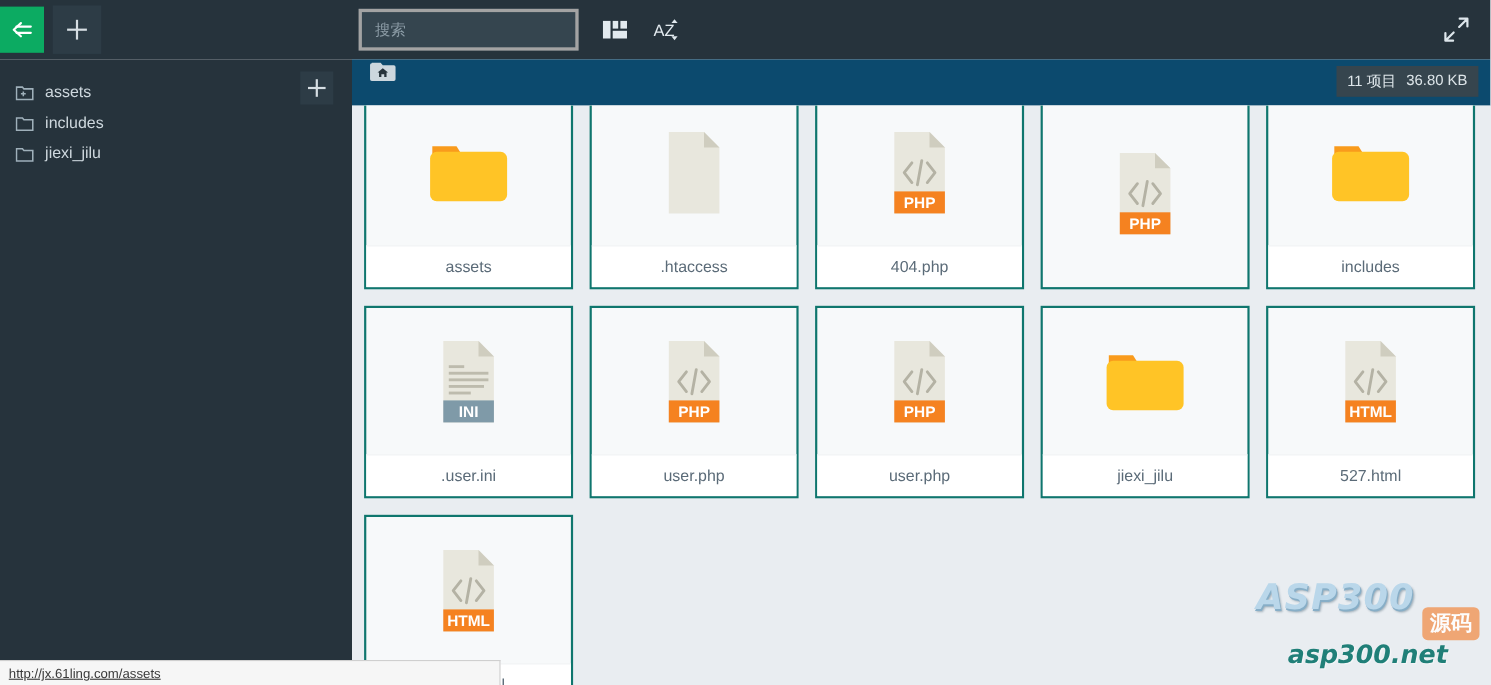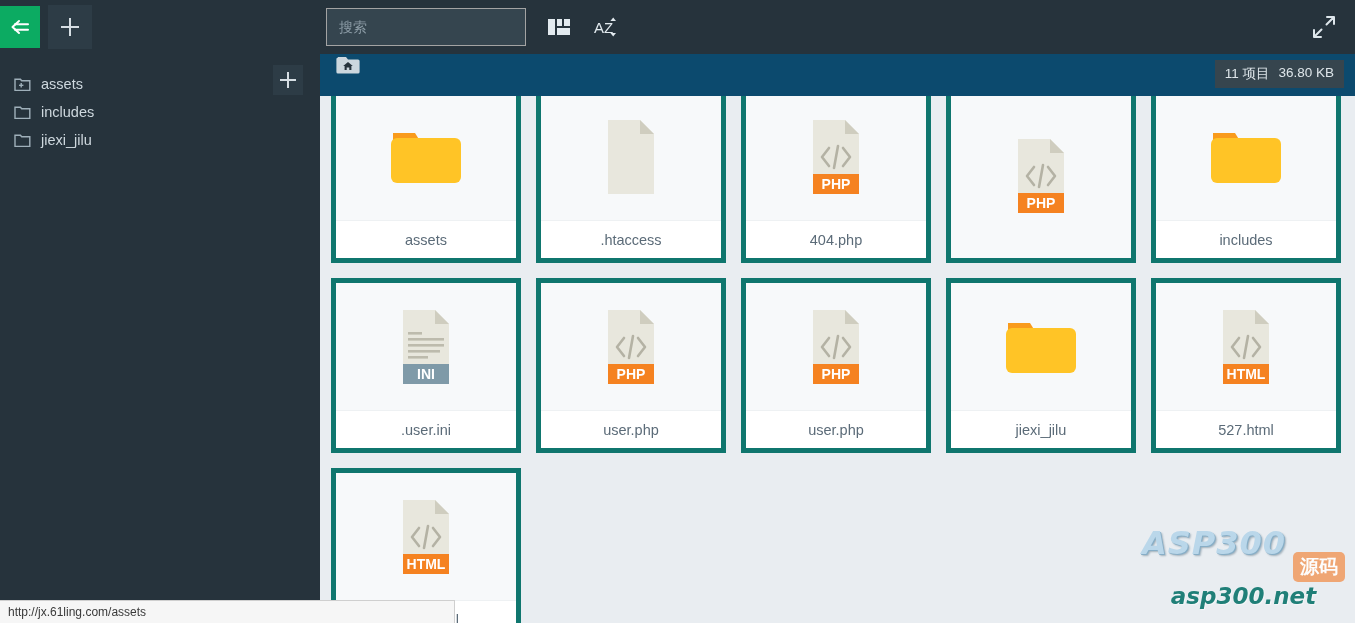--- a/index.html
+++ b/index.html
@@ -33,21 +33,21 @@
   }
   .plus-glyph::before, .plus-glyph::after {
     content: ""; position: absolute; background: #d6dee3;
   }
   .plus-glyph::before { left: 9px; top: 1px; width: 2px; height: 18px; }
   .plus-glyph::after  { top: 9px; left: 1px; height: 2px; width: 18px; }
 
   .search-wrap { position: absolute; left: 326px; top: 8px; }
   .search-input {
     width: 200px; height: 38px;
-    background: #35454f; border: 1px solid #a3a3a3;
+    background: #35454f; border: 3px solid #a3a3a3;
     color: #c5d0d6; font-size: 14px; padding: 0 12px;
     font-family: "Liberation Sans", sans-serif;
     outline: none;
   }
   .search-input::placeholder { color: #8b9ba5; }
 
   .icon-btn {
     position: absolute; top: 9px;
     width: 36px; height: 36px;
     display: flex; align-items: center; justify-content: center;
@@ -102,21 +102,21 @@
     padding: 0 0 0 11px;
     overflow: hidden;
   }
   .grid {
     display: flex; flex-wrap: wrap; gap: 15px;
     padding-top: 0; margin-top: -8px;
   }
   .card {
     width: 190px; height: 175px;
     background: #f7f9fa;
-    border: 5px solid #0f766e;
+    border: 2px solid #0f766e;
     display: flex; flex-direction: column;
     cursor: pointer;
   }
   .card-icon {
     flex: 1 1 auto; display: flex;
     align-items: center; justify-content: center;
   }
   .card-label {
     height: 38px; background: #ffffff;
     border-top: 1px solid #eef1f3;
@@ -126,21 +126,21 @@
   }
 
   
   .statusbar {
     position: absolute; left: 0; bottom: 0;
     width: 455px; height: 23px;
     background: #f6f6f6; border: 1px solid #cfcfcf;
     border-left: none; border-bottom: none;
     display: flex; align-items: center;
     padding-left: 8px;
-    color: #3a3a3a; font-size: 12px;
+    color: #3a3a3a; font-size: 12px; text-decoration: underline;
   }
 
   
   .watermark {
     position: absolute; right: 10px; bottom: 14px;
     text-align: center; pointer-events: none;
     opacity: 0.92;
   }
   .wm-row1 { display: flex; align-items: flex-start; gap: 7px; justify-content: flex-end; }
   .wm-main {

